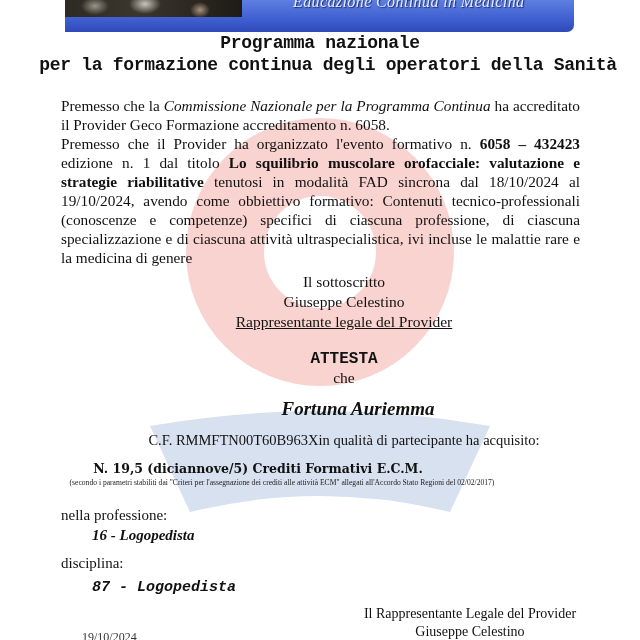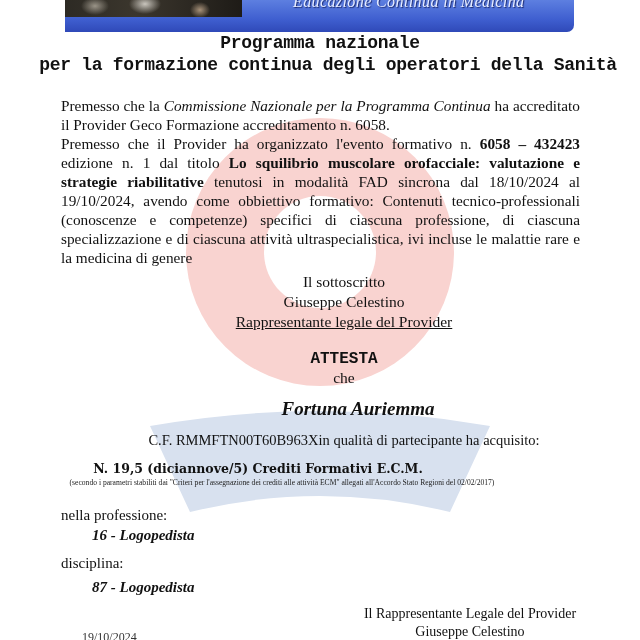--- a/index.html
+++ b/index.html
@@ -115,17 +115,17 @@
 
 <div class="participant">Fortuna Auriemma</div>
 <div class="center-line cf">C.F. RMMFTN00T60B963Xin qualità di partecipante ha acquisito:</div>
 
 <div class="credits">N. 19,5 (diciannove/5) Crediti Formativi E.C.M.</div>
 <div class="credits-note">(secondo i parametri stabiliti dai "Criteri per l'assegnazione dei crediti alle attività ECM" allegati all'Accordo Stato Regioni del 02/02/2017)</div>
 
 <div class="left-label" style="top:507px;">nella professione:</div>
 <div class="left-value" style="top:527px;">16 - Logopedista</div>
 <div class="left-label" style="top:555px;">disciplina:</div>
-<div class="left-value" style="top:579px;">87 - Logopedista</div>
+<div class="left-value" style="top:579px;font-family:Liberation Mono, monospace;">87 - Logopedista</div>
 
 <div class="sig" style="top:606px;">Il Rappresentante Legale del Provider</div>
 <div class="sig" style="top:624px;">Giuseppe Celestino</div>
 <div class="date">19/10/2024</div>
 
 </body></html>

